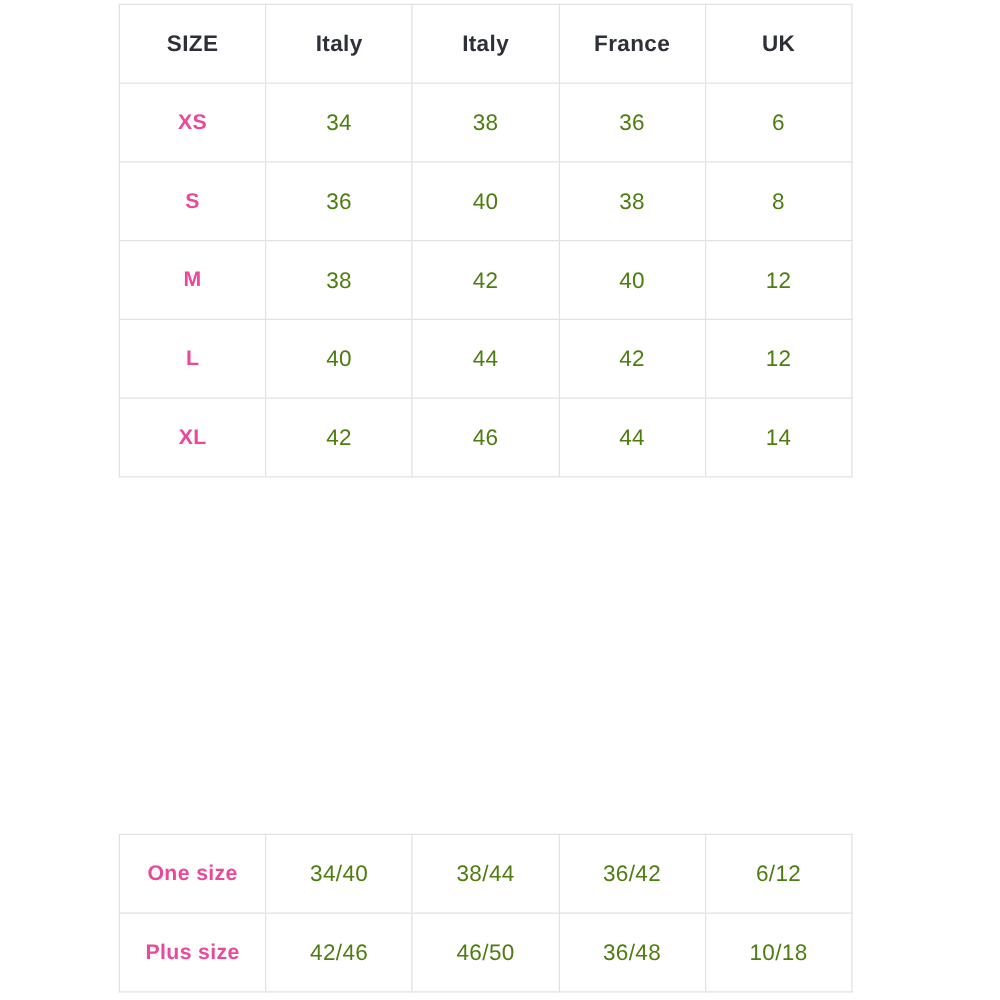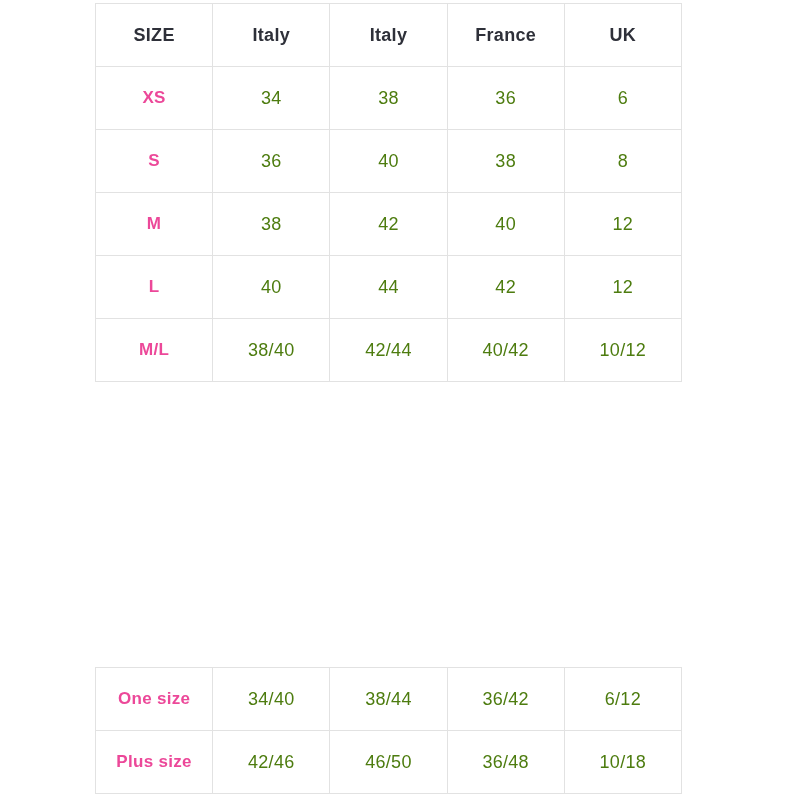--- a/index.html
+++ b/index.html
@@ -96,25 +96,25 @@
           <td class="value-cell">12</td>
         </tr>
         <tr>
           <th class="row-label">L</th>
           <td class="value-cell">40</td>
           <td class="value-cell">44</td>
           <td class="value-cell">42</td>
           <td class="value-cell">12</td>
         </tr>
         <tr>
-          <th class="row-label">M/L</th>
-          <td class="value-cell">38/40</td>
-          <td class="value-cell">42/44</td>
-          <td class="value-cell">40/42</td>
-          <td class="value-cell">10/12</td>
+          <th class="row-label">XL</th>
+          <td class="value-cell">42</td>
+          <td class="value-cell">46</td>
+          <td class="value-cell">44</td>
+          <td class="value-cell">14</td>
         </tr>
       </tbody>
   </table>
 
   <table class="size-table extra">
     <colgroup>
       <col>
         <col>
         <col>
         <col>

